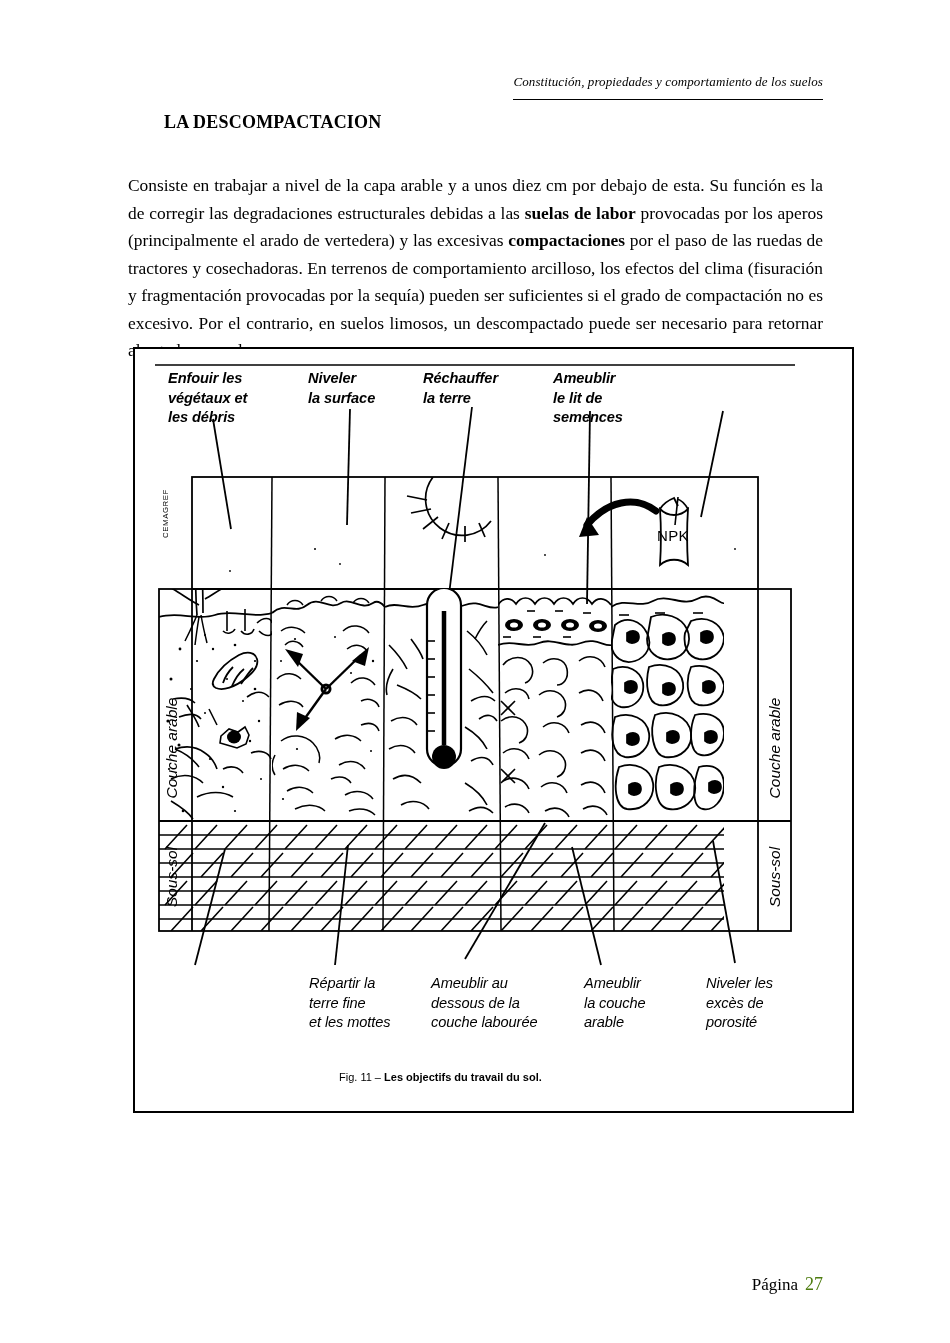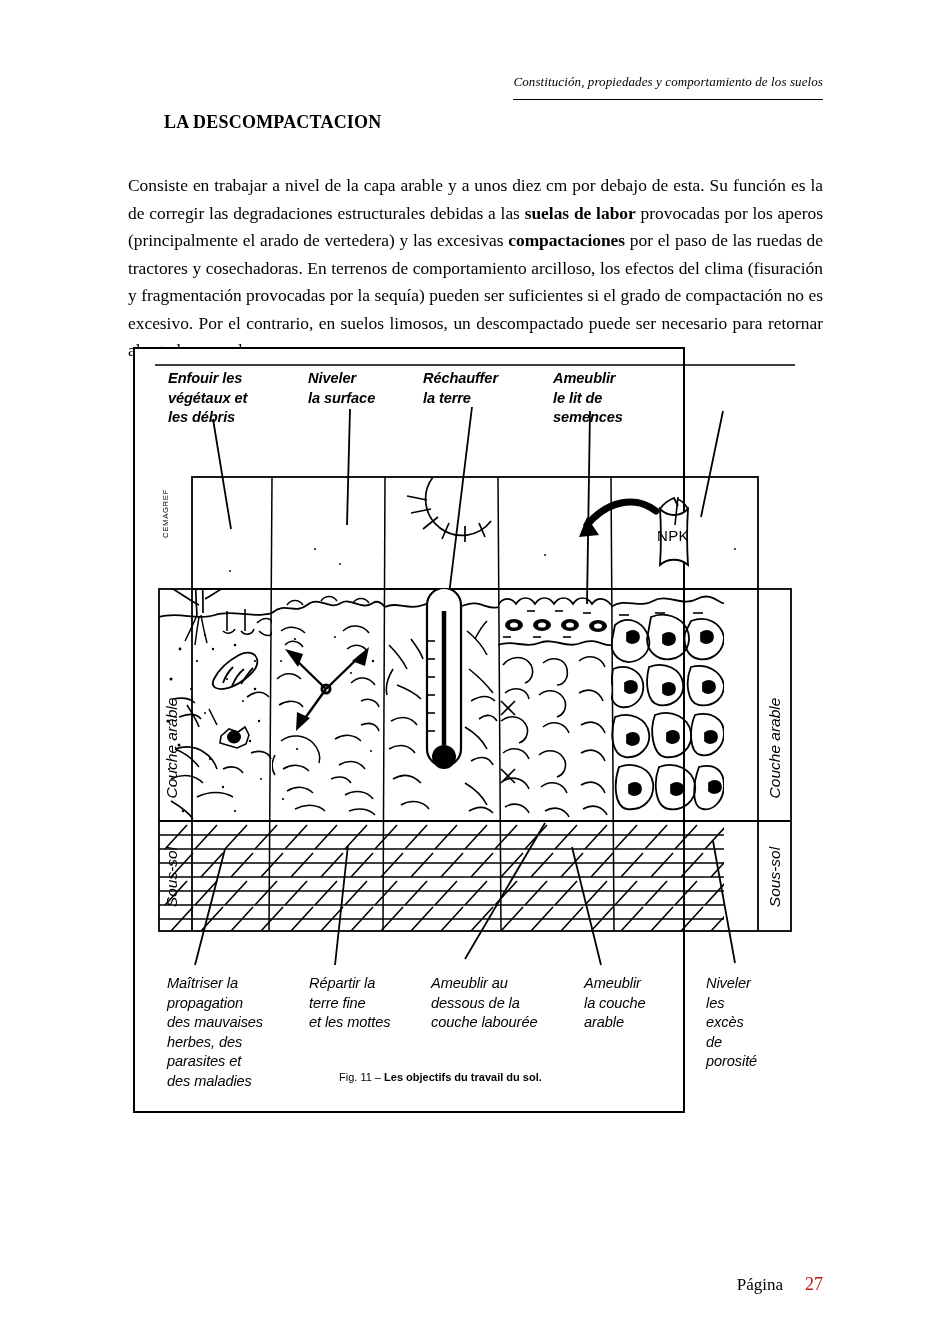--- a/index.html
+++ b/index.html
@@ -54,21 +54,21 @@
     text-align: justify;
     text-justify: inter-word;
   }
   #body-paragraph b { font-weight: bold; }
 
   
   #figure-frame {
     position: absolute;
     top: 347px;
     left: 133px;
-    width: 552px;
+    width: 721px;
     height: 766px;
     border: 2.5px solid #000;
     background: #fff;
     box-sizing: border-box;
   }
   #figure-inner {
     position: absolute;
     inset: 0;
   }
 
@@ -136,22 +136,22 @@
   #page-footer {
     position: absolute;
     bottom: 48px;
     right: 127px;
     font-family: "Liberation Serif", serif;
     font-size: 17px;
     white-space: nowrap;
   }
   #page-footer .num {
     font-size: 18px;
-    color: #b91c1c;
-    margin-left: 22px;
+    color: #4d7c0f;
+    margin-left: 7px;
   }
 
   svg { display: block; }
 </style>
 </head>
 <body>
 
 <div id="running-head">Constitución, propiedades y comportamiento de los suelos</div>
 
 <div id="section-title">LA DESCOMPACTACION</div>
@@ -655,26 +655,20 @@
 végétaux et
 les débris</div>
     <div class="top-label" style="left:173px; top:20px;">Niveler
 la surface</div>
     <div class="top-label" style="left:288px; top:20px;">Réchauffer
 la terre</div>
     <div class="top-label" style="left:418px; top:20px;">Ameublir
 le lit de
 semences</div>
 
-    <div class="bottom-label" style="left:32px;  top:625px;">Maîtriser la
-propagation
-des mauvaises
-herbes, des
-parasites et
-des maladies</div>
     <div class="bottom-label" style="left:174px; top:625px;">Répartir la
 terre fine
 et les mottes</div>
     <div class="bottom-label" style="left:296px; top:625px;">Ameublir au
 dessous de la
 couche labourée</div>
     <div class="bottom-label" style="left:449px; top:625px;">Ameublir
 la couche
 arable</div>
     <div class="bottom-label" style="left:571px; top:625px;">Niveler les

